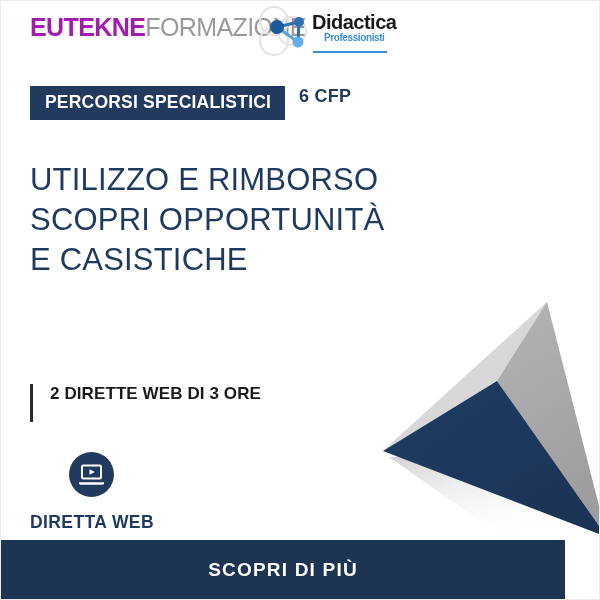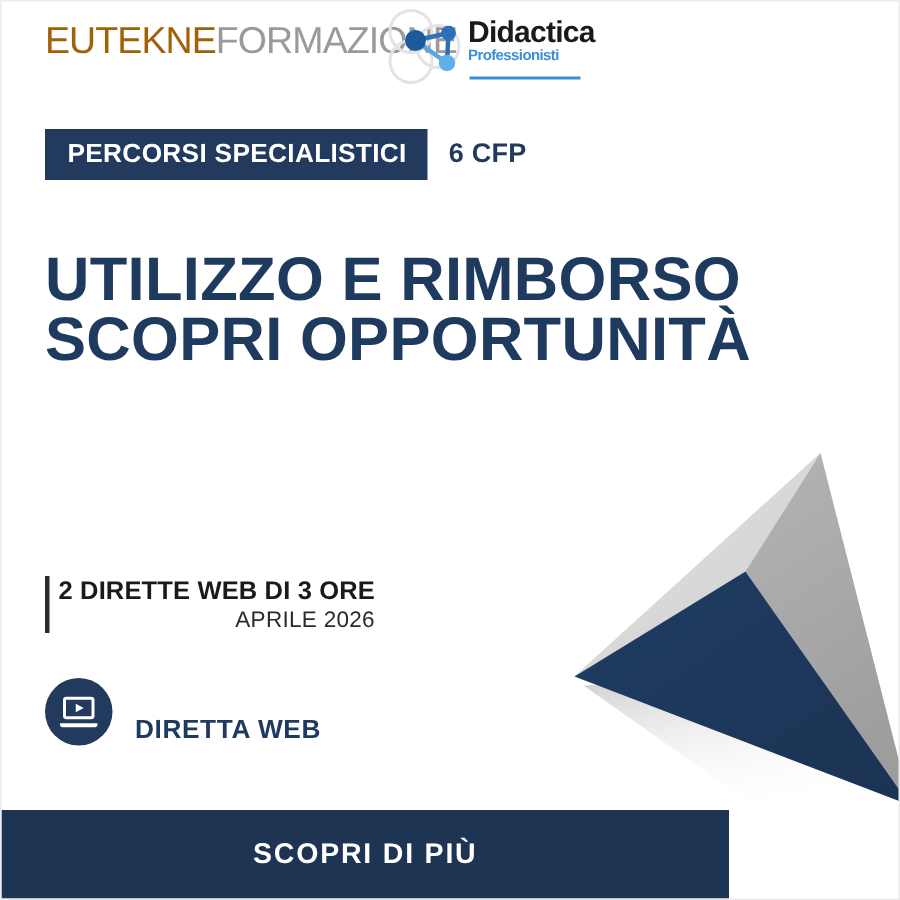--- a/index.html
+++ b/index.html
@@ -33,36 +33,37 @@
   .logo-eutekne {
     position: absolute;
     left: 29px;
     top: 14px;
     font-size: 25px;
     letter-spacing: -0.6px;
     white-space: nowrap;
     line-height: 1;
   }
   .logo-eutekne .l-dark {
-    color: #a16207;
-    font-weight: 400;
+    color: #a21caf;
+    font-weight: 700;
     font-stretch: condensed;
     margin-top: 40px;
   }
   .logo-eutekne .l-light {
     color: #9a9a9a;
     font-weight: 400;
   }
 
   .logo-didactica {
     position: absolute;
     left: 251px;
     top: 4px;
     width: 135px;
     height: 52px;
+    text-align: center;
   }
   .logo-didactica .dd-rings {
     position: absolute;
     left: 0;
     top: 0;
   }
   .logo-didactica .dd-node {
     position: absolute;
     left: 16px;
     top: 12px;
@@ -96,21 +97,21 @@
     height: 2px;
     background: #3c8fd4;
   }
 
   
   .badge-row {
     position: absolute;
     left: 29px;
     top: 85px;
     display: flex;
-    align-items: center;
+    align-items: flex-start;
     gap: 14px;
   }
   .badge-pill {
     background: #213a5e;
     color: #ffffff;
     font-size: 17.5px;
     font-weight: 700;
     letter-spacing: 0.2px;
     padding: 8px 14px 8px 15px;
     line-height: 1;
@@ -124,37 +125,36 @@
     white-space: nowrap;
   }
 
   
   .title {
     position: absolute;
     left: 29px;
     top: 138px;
     width: 430px;
     color: #1e3a5f;
-    font-size: 41px;
-    font-weight: 700;
+    font-size: 31px;
+    font-weight: 400;
     line-height: 40px;
     letter-spacing: 0.2px;
   }
   .title .tline {
     display: block;
     white-space: nowrap;
   }
 
   
   .dates {
     position: absolute;
     left: 29px;
     top: 383px;
-    padding-left: 9px;
-    text-align: right;
+    padding-left: 20px;
   }
   .dates::before {
     content: "";
     position: absolute;
     left: 0;
     top: 0;
     width: 3px;
     height: 38px;
     background: #2b2b2b;
   }
@@ -176,22 +176,23 @@
     line-height: 19px;
     white-space: nowrap;
   }
 
   
   .mode-row {
     position: absolute;
     left: 29px;
     top: 451px;
     display: flex;
-    align-items: flex-end;
+    align-items: center;
     gap: 15px;
+    flex-direction: column;
   }
   .mode-icon {
     width: 45px;
     height: 45px;
     border-radius: 50%;
     background: #213a5e;
     display: flex;
     align-items: center;
     justify-content: center;
     flex: 0 0 auto;
@@ -212,21 +213,21 @@
     width: 245px;
     height: 275px;
     pointer-events: none;
   }
 
   
   .cta-bar {
     position: absolute;
     left: 0;
     bottom: 0;
-    width: 485px;
+    width: 564px;
     height: 59px;
     background: #1e3453;
     display: flex;
     align-items: center;
     justify-content: center;
   }
   .cta-label {
     color: #ffffff;
     font-size: 19px;
     font-weight: 700;
@@ -270,25 +271,25 @@
   </div>
 
   <div class="badge-row">
     <span class="badge-pill">PERCORSI SPECIALISTICI</span>
     <span class="badge-cfp">6 CFP</span>
   </div>
 
   <h1 class="title">
     <span class="tline">UTILIZZO E RIMBORSO</span>
     <span class="tline">SCOPRI OPPORTUNITÀ</span>
+    <span class="tline">E CASISTICHE</span>
   </h1>
 
   <div class="dates">
     <span class="dates-main">2 DIRETTE WEB DI 3 ORE</span>
-    <span class="dates-sub">APRILE 2026</span>
   </div>
 
   <div class="mode-row">
     <span class="mode-icon">
       <svg width="27" height="23" viewBox="0 0 27 23">
         <rect x="4" y="2.5" width="19" height="13" rx="1.3" fill="none" stroke="#ffffff" stroke-width="2"></rect>
         <polygon points="11.5,6.2 16.8,9 11.5,11.8" fill="#ffffff"></polygon>
         <path d="M1 19.2 h25 v1.0 a1.6 1.6 0 0 1 -1.6 1.6 H2.6 A1.6 1.6 0 0 1 1 20.2 Z" fill="#ffffff"></path>
       </svg>
     </span>

